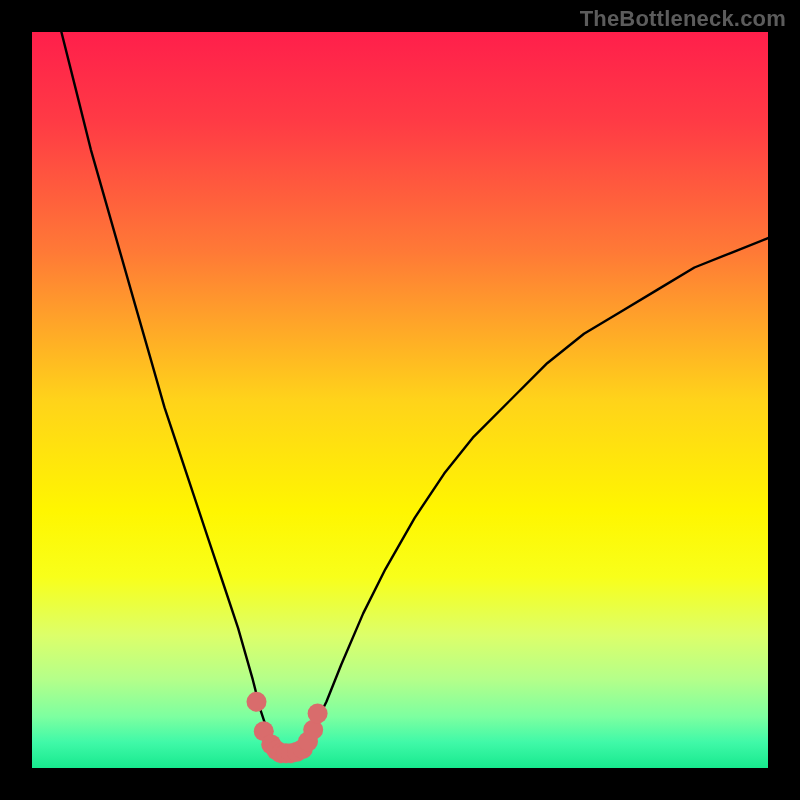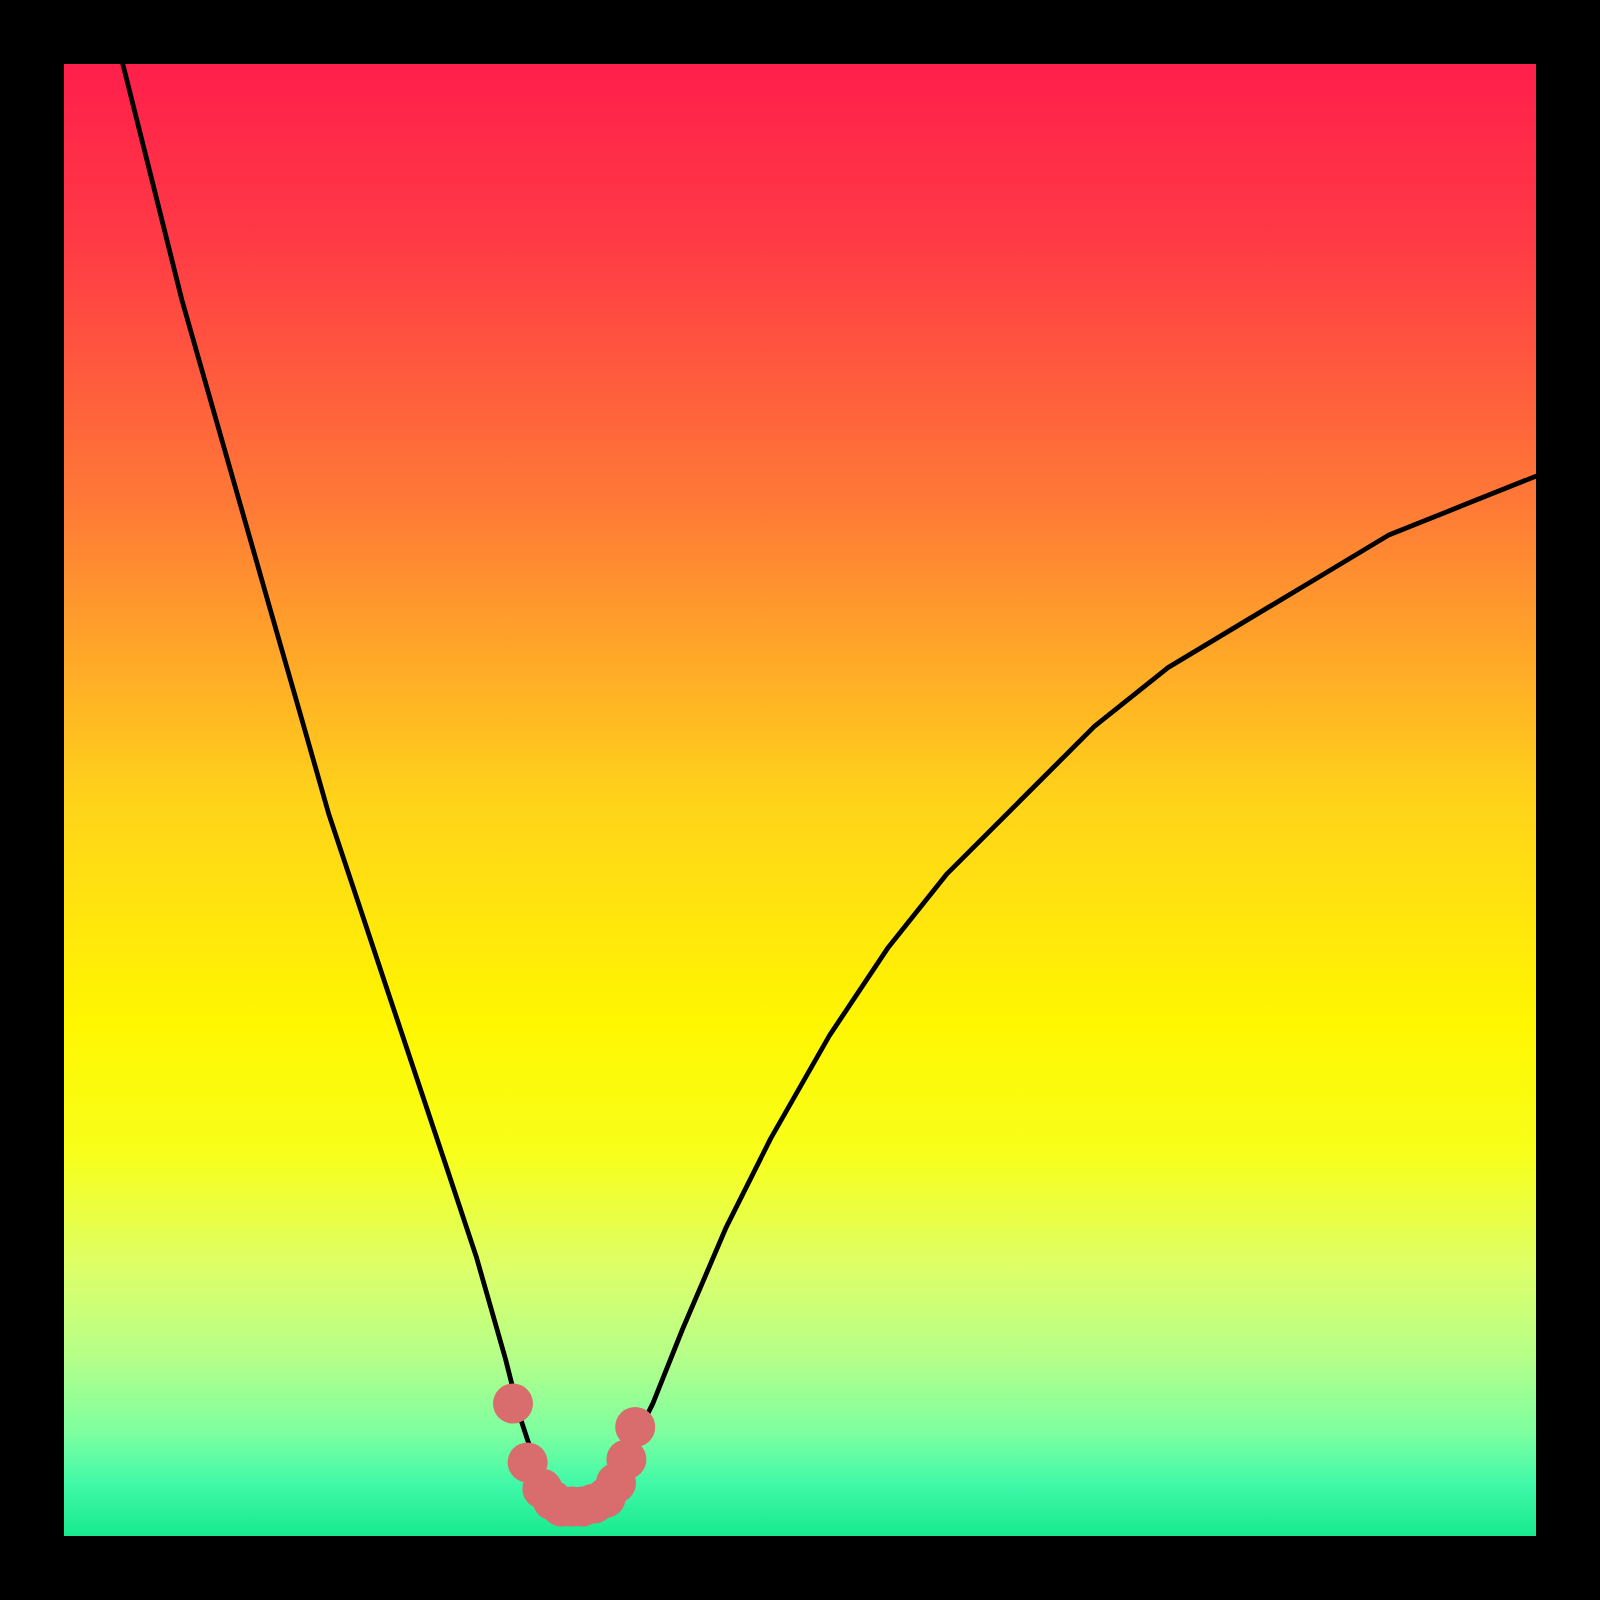--- a/index.html
+++ b/index.html
@@ -86,13 +86,14 @@
           <circle cx="259.1" cy="721.3" r="10" fill="#d96c6c"></circle>
           <circle cx="265.0" cy="719.8" r="10" fill="#d96c6c"></circle>
           <circle cx="270.8" cy="716.9" r="10" fill="#d96c6c"></circle>
           <circle cx="276.0" cy="709.5" r="10" fill="#d96c6c"></circle>
           <circle cx="281.2" cy="697.7" r="10" fill="#d96c6c"></circle>
           <circle cx="285.6" cy="681.5" r="10" fill="#d96c6c"></circle>
         </g>
     </svg>
   </div>
 
+  <div class="watermark">TheBottleneck.com</div>
 </div>
 
 </body></html>

